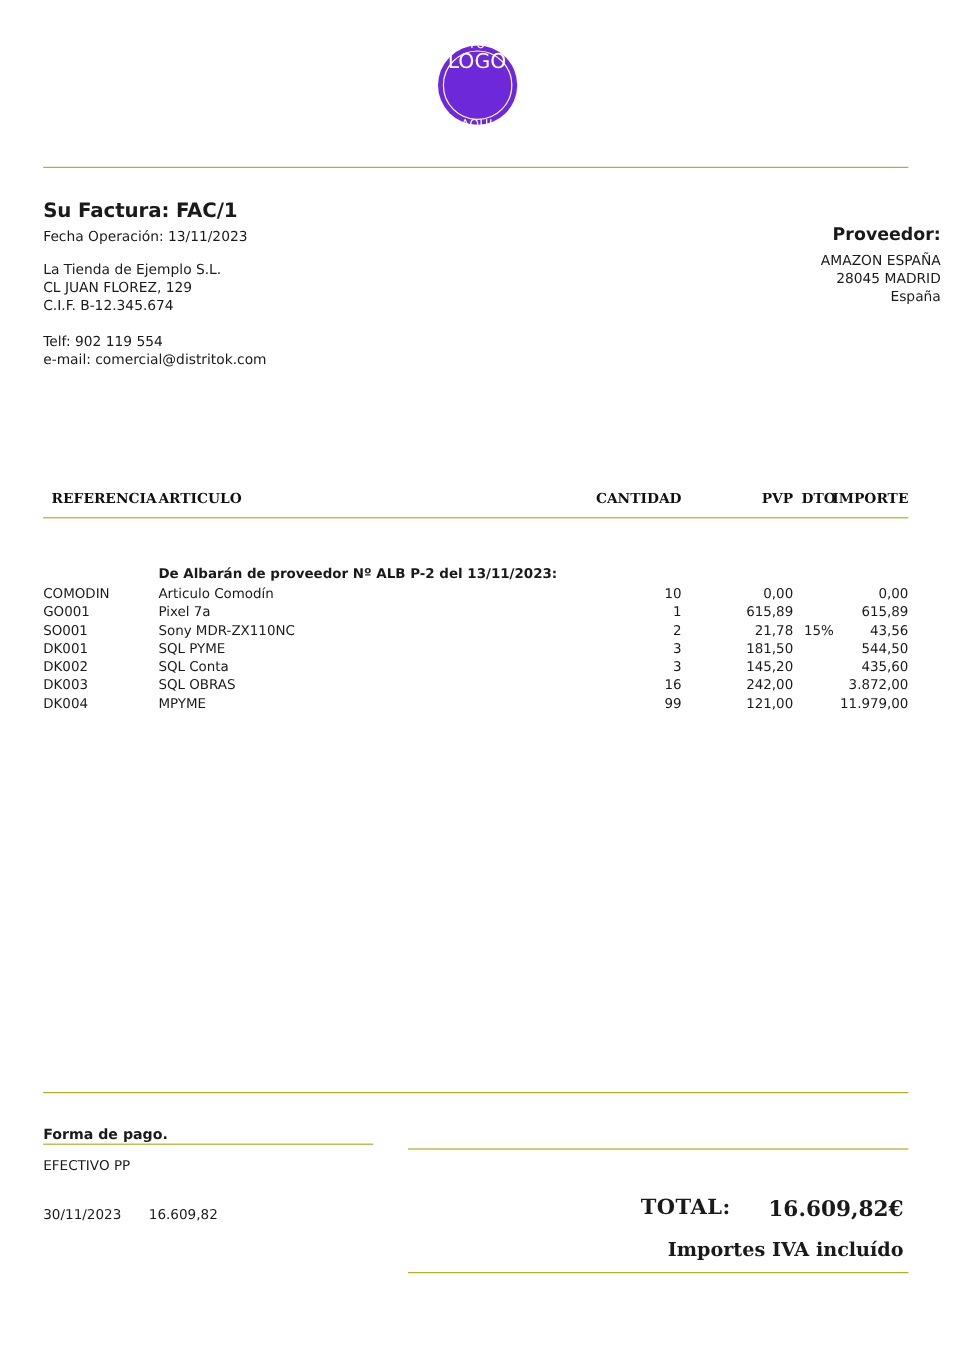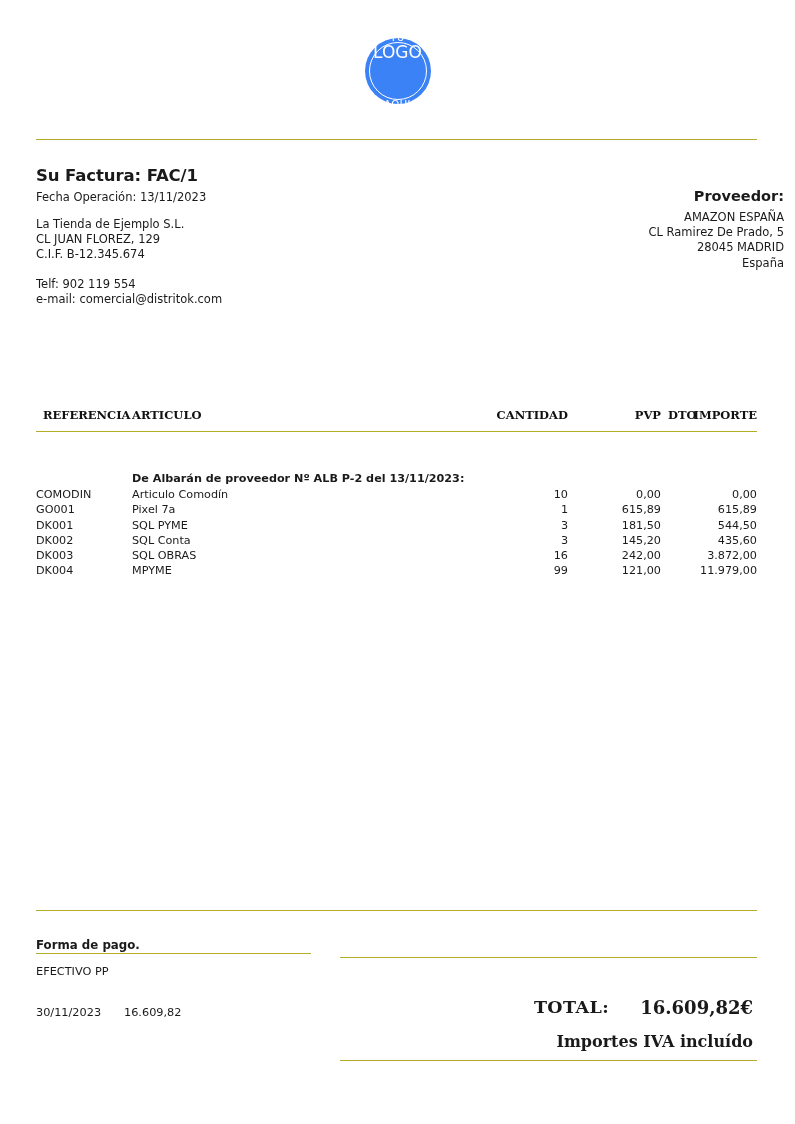--- a/index.html
+++ b/index.html
@@ -22,21 +22,21 @@
     left: 0;
     right: 0;
     top: 38px;
     display: flex;
     justify-content: center;
   }
   .logo-circle {
     width: 66px;
     height: 66px;
     border-radius: 50%;
-    background: #3b82f6;
+    background: #6d28d9;
     display: flex;
     align-items: center;
     justify-content: center;
     position: relative;
   }
   .logo-ring {
     position: absolute;
     left: 4px;
     top: 4px;
     right: 4px;
@@ -257,21 +257,20 @@
   <div class="client-line">CL JUAN FLOREZ, 129</div>
   <div class="client-line">C.I.F. B-12.345.674</div>
   <div class="client-gap"></div>
   <div class="client-line">Telf: 902 119 554</div>
   <div class="client-line">e-mail: comercial@distritok.com</div>
 </div>
 
 <div class="supplier">
   <div class="sup-title">Proveedor:</div>
   <div class="sup-line">AMAZON ESPAÑA</div>
-  <div class="sup-line">CL Ramirez De Prado, 5</div>
   <div class="sup-line">28045 MADRID</div>
   <div class="sup-line">España</div>
 </div>
 
 <div class="table">
   <div class="thead">
     <span class="h h-ref">REFERENCIA</span>
     <span class="h h-art">ARTICULO</span>
     <span class="h h-cant">CANTIDAD</span>
     <span class="h h-pvp">PVP</span>
@@ -294,20 +293,28 @@
       </div>
       <div class="row">
         <span class="c c-ref">GO001</span>
         <span class="c c-art">Pixel 7a</span>
         <span class="c c-cant">1</span>
         <span class="c c-pvp">615,89</span>
         <span class="c c-dto"></span>
         <span class="c c-imp">615,89</span>
       </div>
       <div class="row">
+        <span class="c c-ref">SO001</span>
+        <span class="c c-art">Sony MDR-ZX110NC</span>
+        <span class="c c-cant">2</span>
+        <span class="c c-pvp">21,78</span>
+        <span class="c c-dto">15%</span>
+        <span class="c c-imp">43,56</span>
+      </div>
+      <div class="row">
         <span class="c c-ref">DK001</span>
         <span class="c c-art">SQL PYME</span>
         <span class="c c-cant">3</span>
         <span class="c c-pvp">181,50</span>
         <span class="c c-dto"></span>
         <span class="c c-imp">544,50</span>
       </div>
       <div class="row">
         <span class="c c-ref">DK002</span>
         <span class="c c-art">SQL Conta</span>

